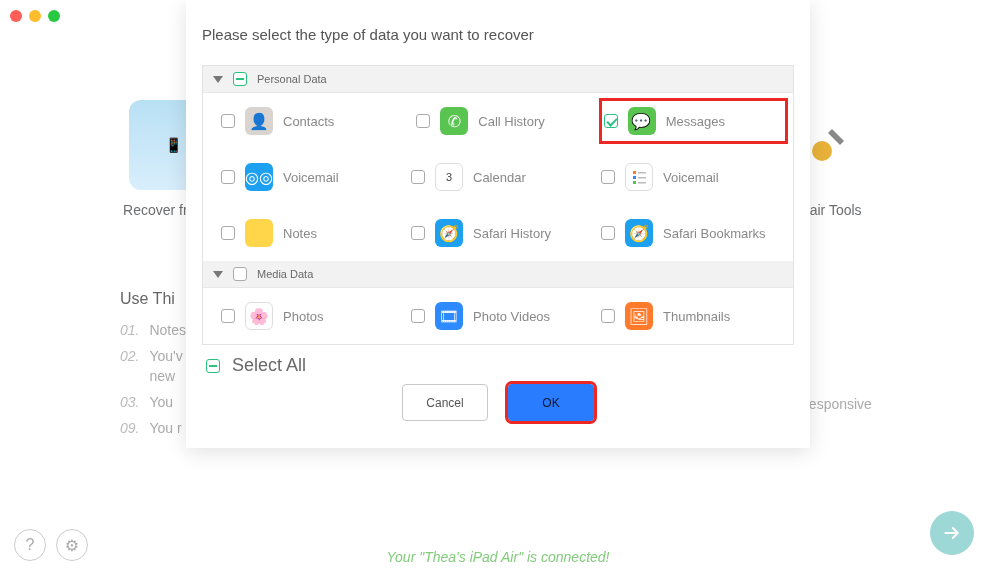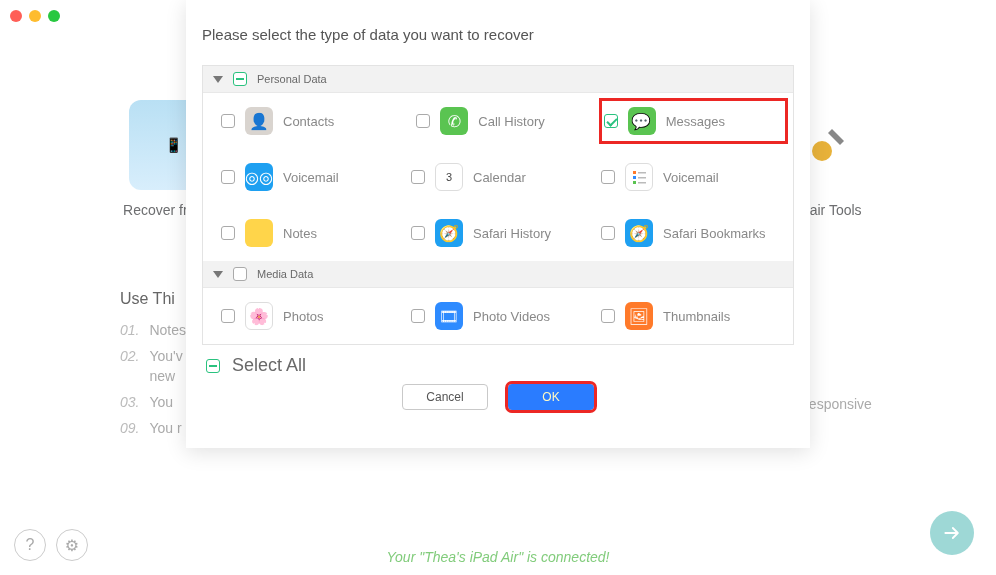--- a/index.html
+++ b/index.html
@@ -34,22 +34,22 @@
     .chk.minus { border-color:#2ac27f; position:relative }
     .chk.minus::after { content:""; position:absolute; left:2px; right:2px; top:50%; height:2px; background:#2ac27f; transform:translateY(-50%) }
     .chk.checked { border-color:#2ac27f; position:relative }
     .chk.checked::after { content:""; position:absolute; left:2px; top:3px; width:8px; height:4px; border-left:2px solid #2ac27f; border-bottom:2px solid #2ac27f; transform:rotate(-45deg) }
     .row3 { display:flex; padding:10px 10px }
     .cell { flex:1; display:flex; align-items:center; gap:10px; padding:4px 8px; font-size:13px; color:#898989 }
     .ico { width:28px; height:28px; border-radius:6px; display:flex; align-items:center; justify-content:center; font-size:16px; color:#fff; flex-shrink:0 }
     .highlight { border:3px solid #ec2724; padding:2px; margin:-5px }
     .selectall-row { display:flex; align-items:center; gap:12px; padding:10px 4px 8px 4px; color:#696969; font-size:18px }
     .dlg-buttons { display:flex; justify-content:center; gap:20px; }
-    .btn { width:86px; height:26px; border:1px solid #c9c9c9; border-radius:4px; background:#fff; font-size:12px; color:#555; display:flex; align-items:center; justify-content:center }
-    .btn.primary { background:#2a7cff; color:#fef9c3; border:none }
+    .btn { width:86px; height:37px; border:1px solid #c9c9c9; border-radius:4px; background:#fff; font-size:12px; color:#555; display:flex; align-items:center; justify-content:center }
+    .btn.primary { background:#2a7cff; color:#0f172a; border:none }
     .btn.primary.hl { outline:3px solid #ec2724 }
     .cal-ico{background:#fff;border:1px solid #ddd;color:#444;font-size:11px}
   </style>
 </head>
 <body>
 
 <div class="traffic-lights">
   <div class="tl red"></div>
   <div class="tl yellow"></div>
   <div class="tl green"></div>

